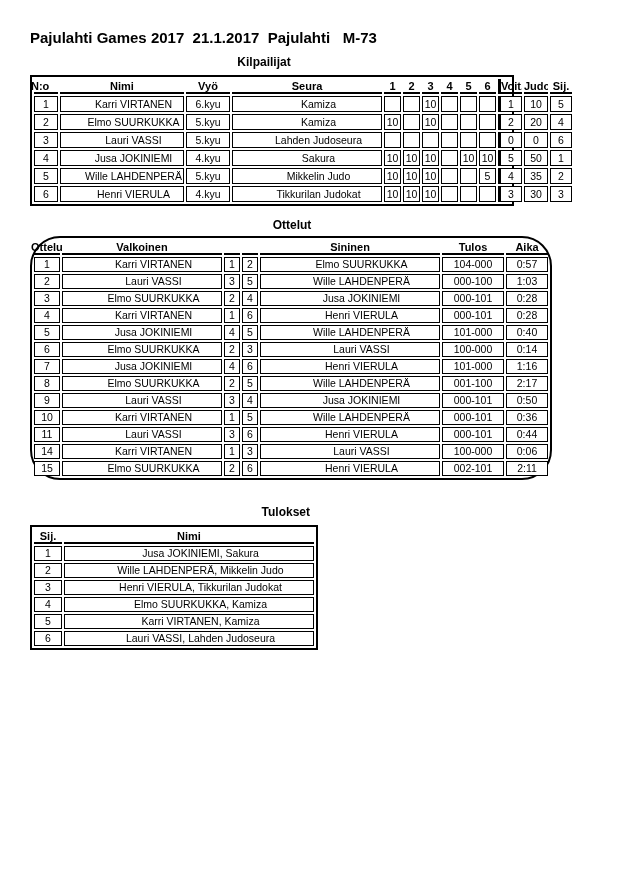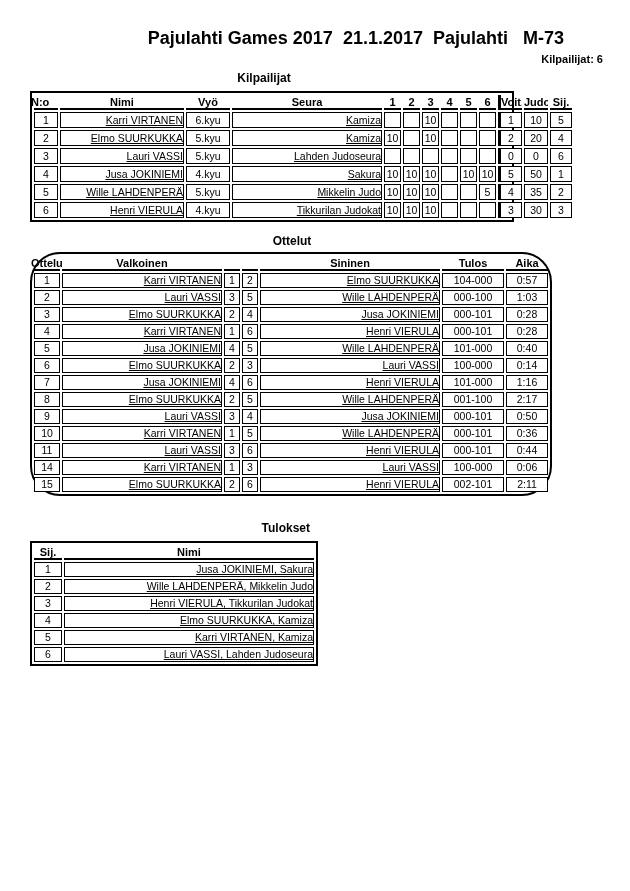--- a/index.html
+++ b/index.html
@@ -3,21 +3,21 @@
 <meta charset="utf-8">
 <style>
   html,body{margin:0;padding:0;}
   body{
     width:630px;height:891px;background:#ffffff;color:#000;
     font-family:"Liberation Sans","DejaVu Sans",sans-serif;
     overflow:hidden;
   }
   .page{padding-left:30px;box-sizing:border-box;}
   .title{
-    width:534px;text-align:right;font-size:18px;font-weight:bold;
+    width:534px;text-align:left;font-size:15px;font-weight:bold;
     line-height:24px;padding-top:26px;white-space:pre;
   }
   .comp-count{
     width:573px;text-align:right;font-size:11px;font-weight:bold;
     line-height:13px;margin-top:3px;
   }
   .sec-heading{text-align:center;font-size:12px;font-weight:bold;line-height:17px;}
   .h-kilpailijat{width:468px;margin-top:4px;}
   .h-ottelut{width:524px;margin-top:11px;}
   .h-tulokset{width:280px;margin-top:24px;text-align:right;}
@@ -39,31 +39,30 @@
     white-space:nowrap;overflow:hidden;
   }
   .tbl th.al{text-align:left;text-indent:-3px;overflow:visible;}
   .tbl td{
     border:1px solid #000;font-size:10.5px;height:16px;line-height:14px;
     box-sizing:border-box;padding:0;vertical-align:middle;
     white-space:nowrap;overflow:hidden;background:#fff;
   }
   .t2 td,.t3 td{height:15px;line-height:13px;}
   td.c{text-align:center;}
-  td.lt{text-align:right;padding-left:23px;text-decoration:underline;}
+  td.lt{text-align:center;padding-left:23px;}
   .t1 td.grp{border-left:3px solid #000;}
   .t1 th.grp{border-left:3px solid #000;}
 </style>
 </head>
 <body>
 
 <div class="page">
 
   <div class="title">Pajulahti Games 2017  21.1.2017  Pajulahti   M-73</div>
-  <div class="comp-count">Kilpailijat: 6</div>
 
   <div class="sec-heading h-kilpailijat">Kilpailijat</div>
   <div class="tbl-wrap w-kilpailijat">
     <table class="tbl t1">
       <colgroup>
         <col style="width:24px">
           <col style="width:124px">
           <col style="width:44px">
           <col style="width:150px">
         <col style="width:17px">

